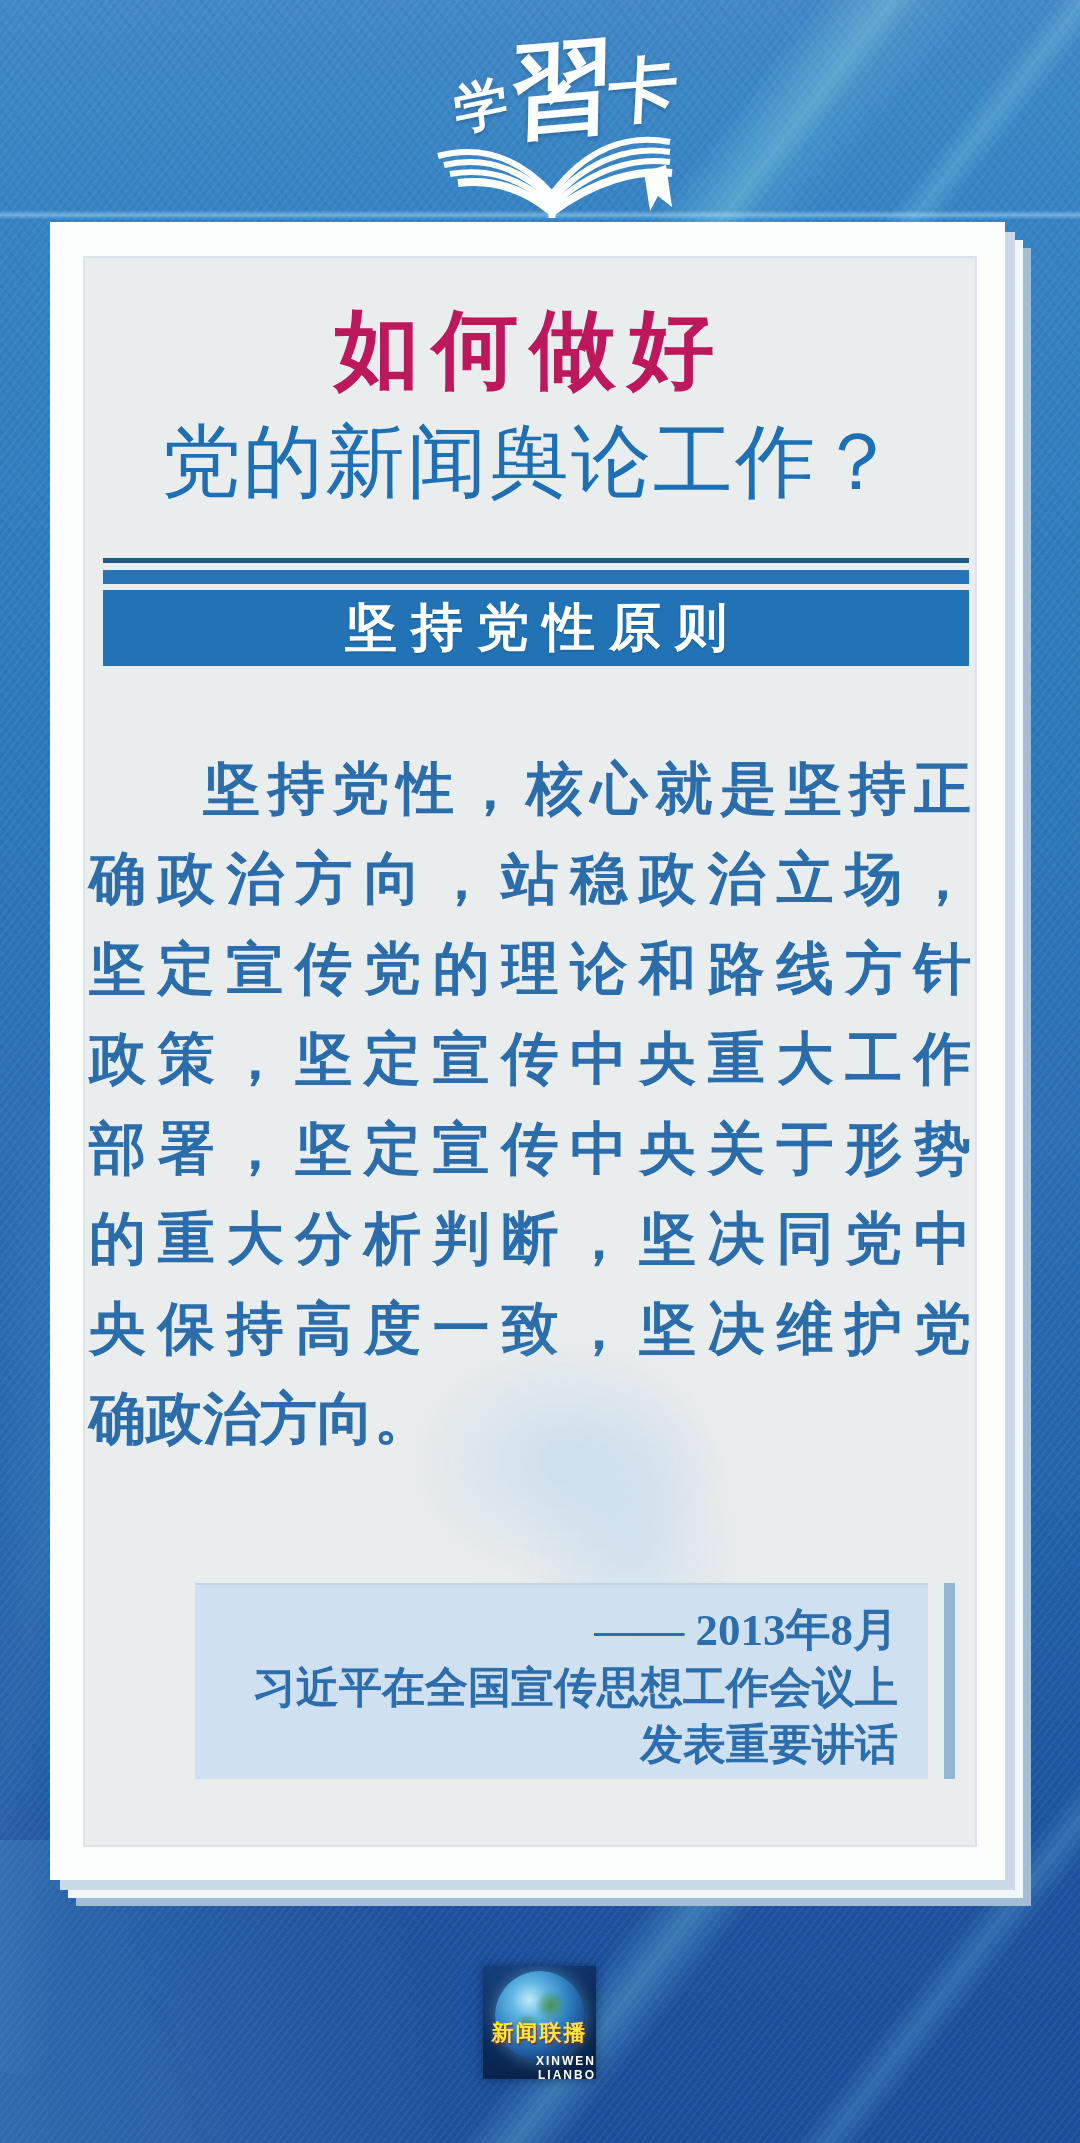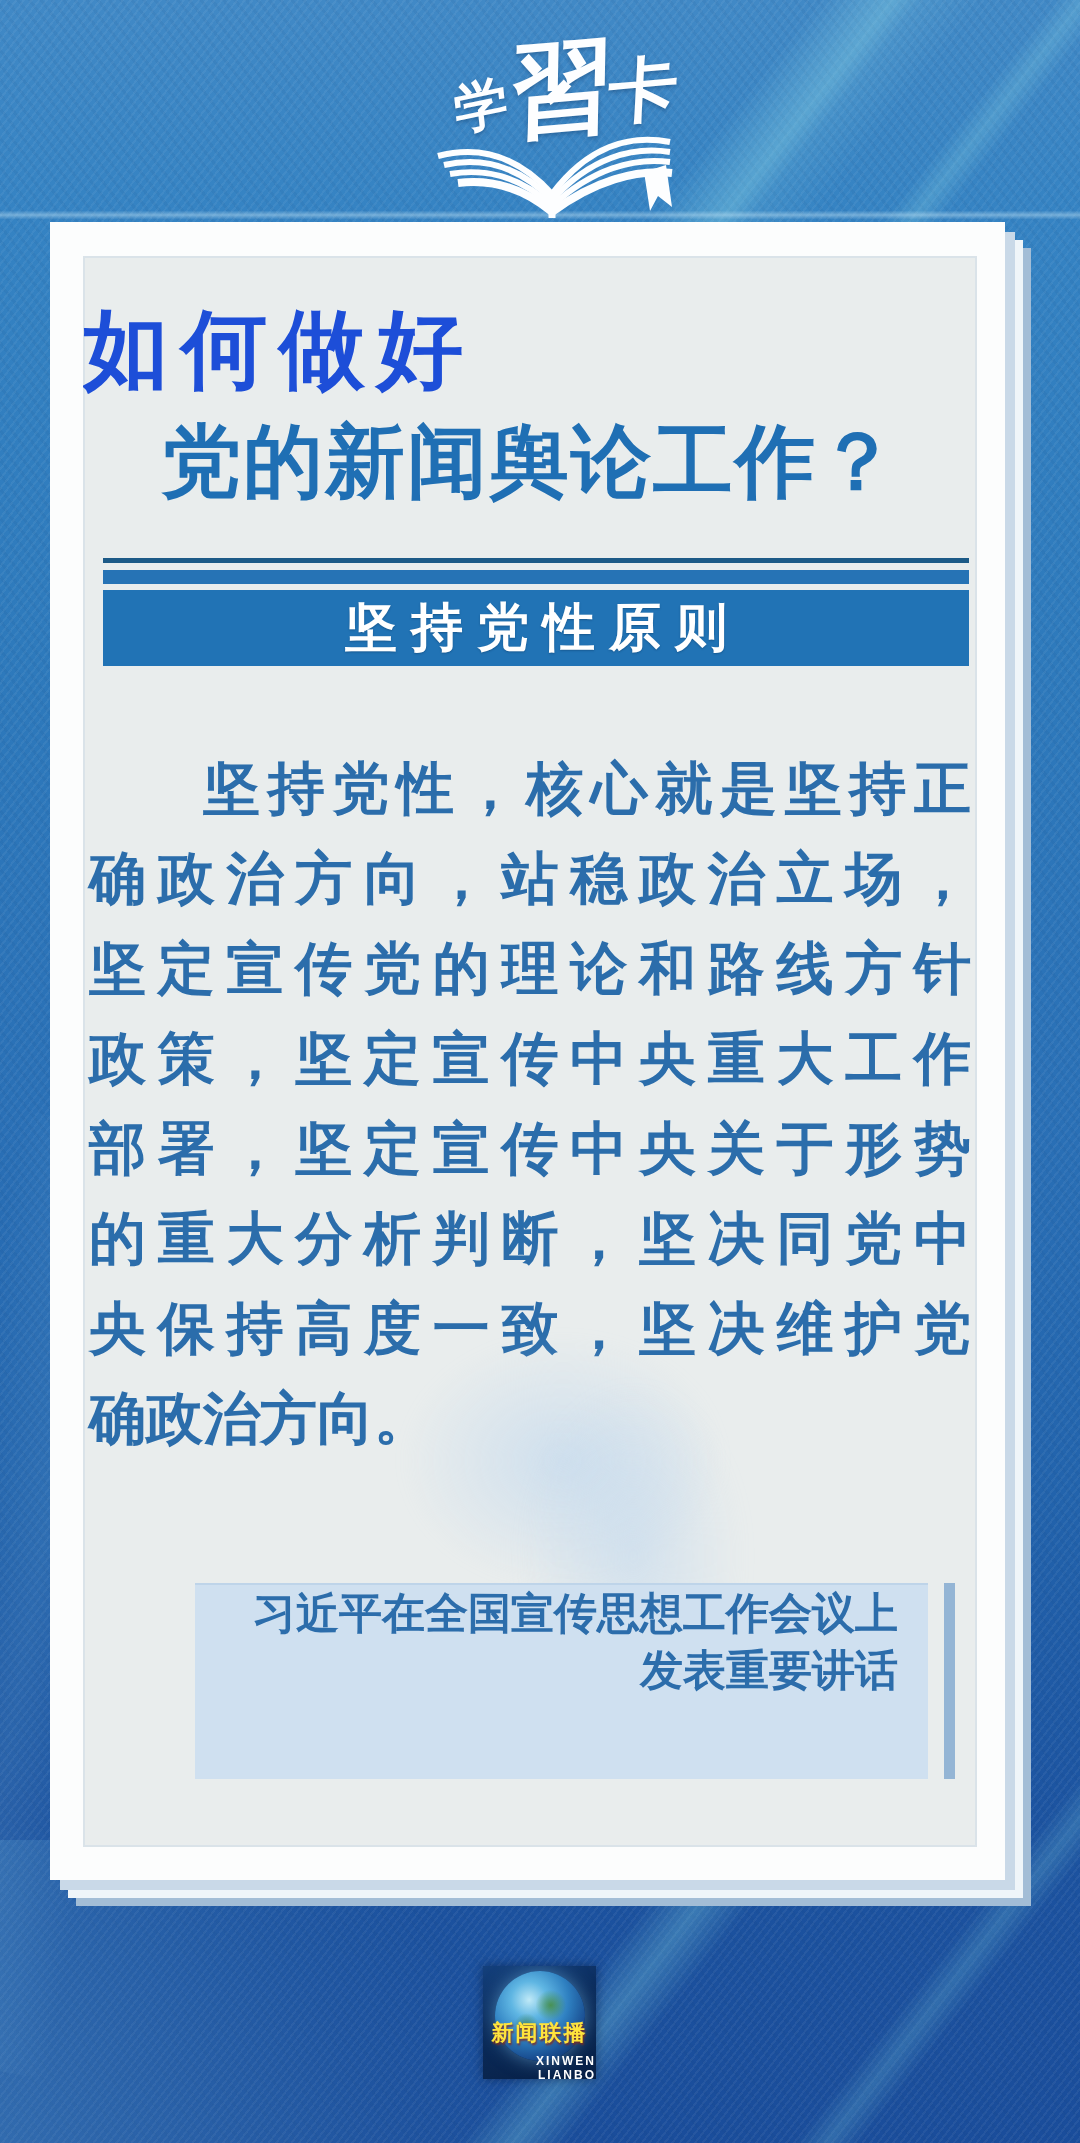--- a/index.html
+++ b/index.html
@@ -42,24 +42,24 @@
   .sheet.s1{left:60px;top:232px;background:#c9d9e8;}
   .card{position:absolute;left:50px;top:222px;width:955px;height:1658px;z-index:4;background:#fcfdfd;}
   .card-inner{position:absolute;left:33px;top:34px;right:28px;bottom:33px;background:#e9eded;
     box-shadow:inset 0 0 0 2px rgba(200,215,228,.45);overflow:hidden;}
   .wm{position:absolute;pointer-events:none;}
   .wm1{left:320px;top:1080px;width:320px;height:250px;filter:blur(8px);
     background:radial-gradient(closest-side,rgba(185,212,238,.55),rgba(185,212,238,0));}
   .wm2{left:440px;top:1130px;width:220px;height:340px;filter:blur(10px);
     background:radial-gradient(closest-side,rgba(185,212,238,.45),rgba(185,212,238,0));}
 
-  .title-l1{margin:44px 0 0 0;text-align:left;font-size:86px;line-height:100px;
-    font-weight:700;color:#1d4ed8;letter-spacing:12px;}
+  .title-l1{margin:44px 0 0 0;text-align:center;font-size:86px;line-height:100px;
+    font-weight:700;color:#be185d;letter-spacing:12px;}
   .title-l2{margin:14px 0 0 0;text-align:center;font-size:80px;line-height:96px;
-    font-weight:700;color:#1f6fb4;letter-spacing:2px;}
+    font-weight:400;color:#1f6fb4;letter-spacing:2px;}
   .rule-thin{margin:48px 8px 0 20px;height:5px;background:#1c5a87;}
   .rule-mid{margin:7px 8px 0 20px;height:14px;background:#2673b5;}
   .banner{margin:6px 8px 0 20px;height:76px;background:#2173b5;
     display:flex;align-items:center;justify-content:center;font-family:Liberation Mono, monospace;}
   .banner-label{color:#ffffff;font-size:52px;font-weight:700;letter-spacing:14px;text-indent:14px;
     text-shadow:0 1px 2px rgba(10,50,90,.4);}
 
   .body{margin:78px 6px 0 6px;}
   .body-line{font-size:57px;line-height:90px;color:#2b6dab;font-weight:600;
     text-align:justify;text-align-last:justify;}
@@ -146,20 +146,21 @@
         <div class="body-line">确政治方向，站稳政治立场，</div>
         <div class="body-line">坚定宣传党的理论和路线方针</div>
         <div class="body-line">政策，坚定宣传中央重大工作</div>
         <div class="body-line">部署，坚定宣传中央关于形势</div>
         <div class="body-line">的重大分析判断，坚决同党中</div>
         <div class="body-line">央保持高度一致，坚决维护党</div>
         <div class="body-line">确政治方向。</div>
       </div>
 
       <div class="attr-box">
+        <div class="attr-line attr-date">—— 2013年8月</div>
         <div class="attr-line attr-src1">习近平在全国宣传思想工作会议上</div>
         <div class="attr-line attr-src2">发表重要讲话</div>
       </div>
       <div class="attr-bar"></div>
     </div>
   </div>
 
   <div class="news-logo">
     <div class="globe"></div>
     <div class="news-cn">新闻联播</div>

